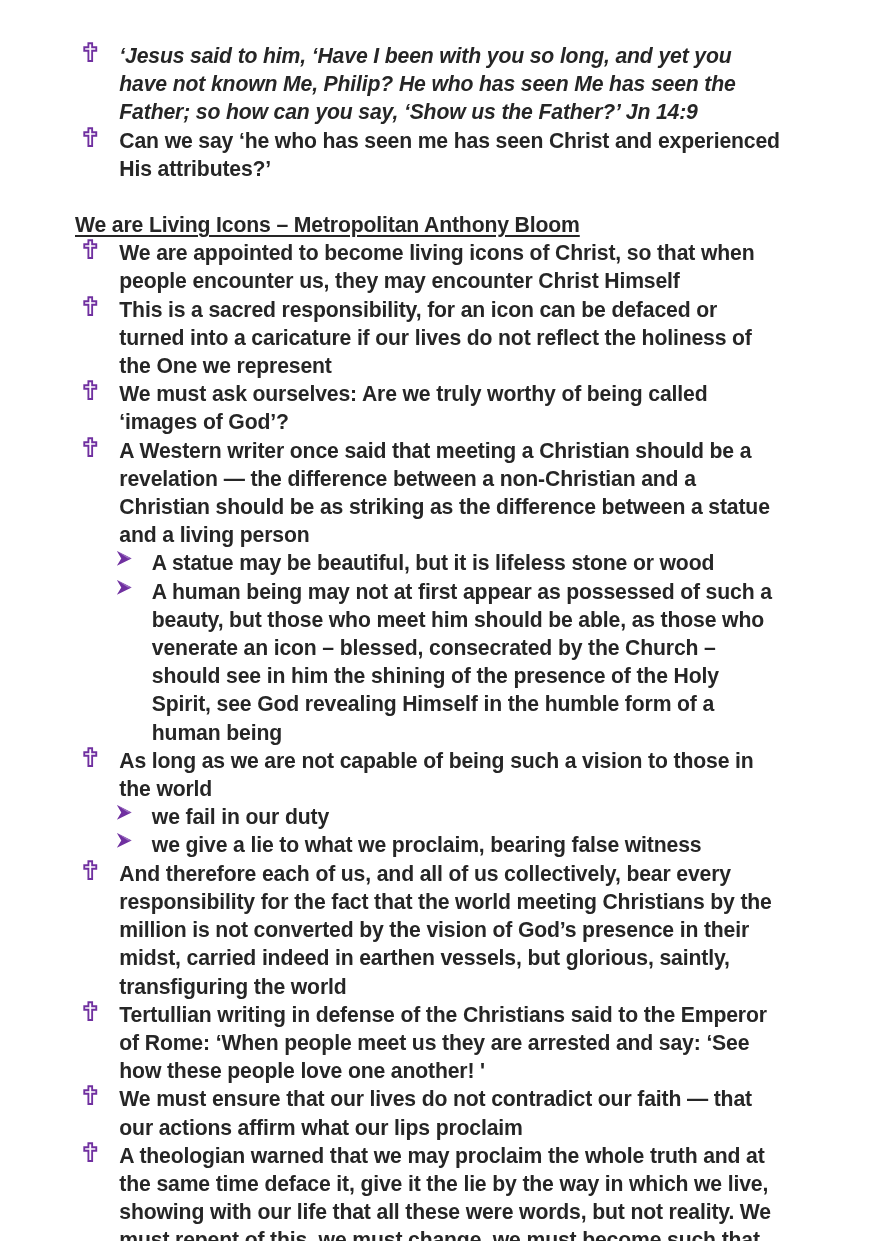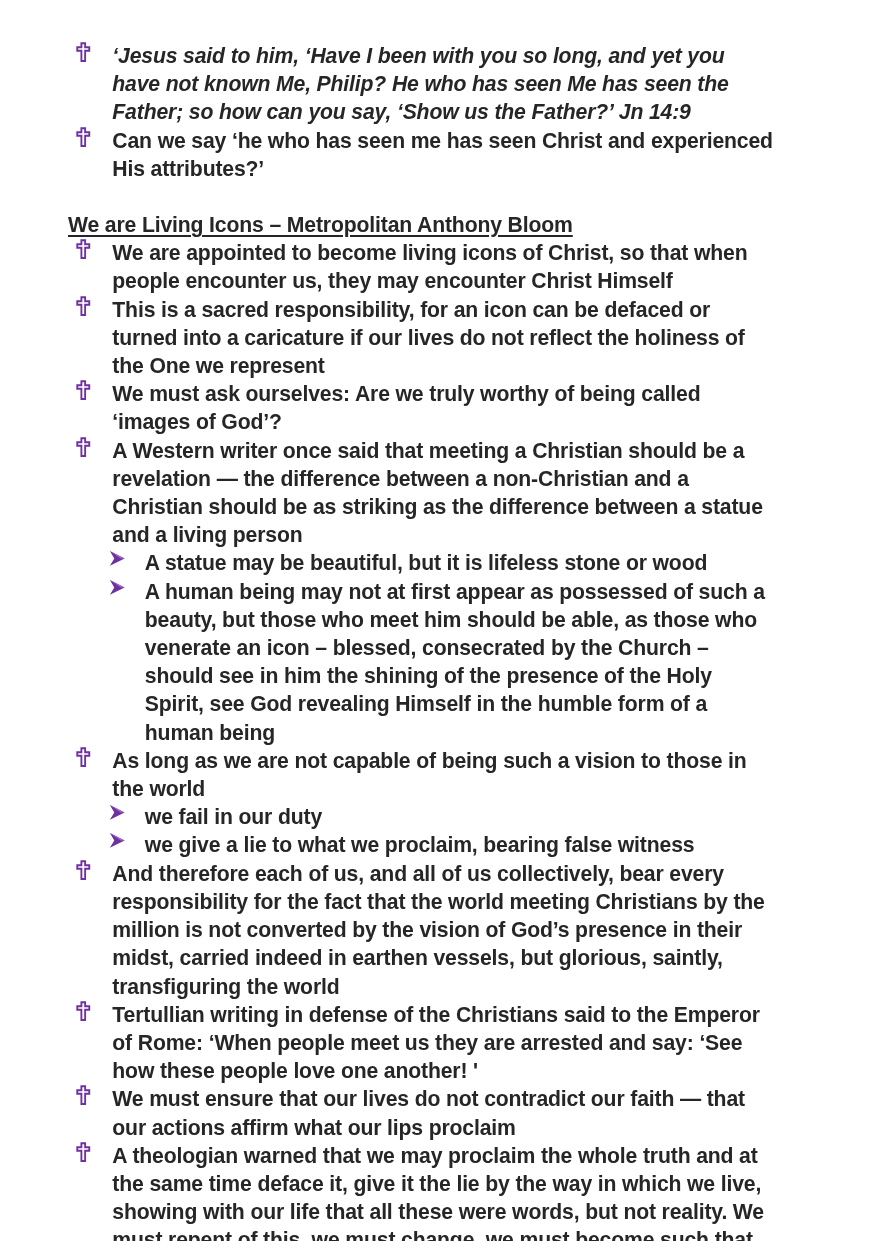--- a/index.html
+++ b/index.html
@@ -16,20 +16,21 @@
   }
 
   .page {
     position: relative;
     width: 839px;
     height: 1241px;
     box-sizing: border-box;
     padding: 42px 66px 0 68px;
     background: #ffffff;
     overflow: hidden;
+    margin-left: 7px;
   }
 
   
   .doc {
     font-weight: 700;
     font-size: 21.5px;
     line-height: 28.2px;
     letter-spacing: -0.15px;
     transform-origin: left top;
   }

